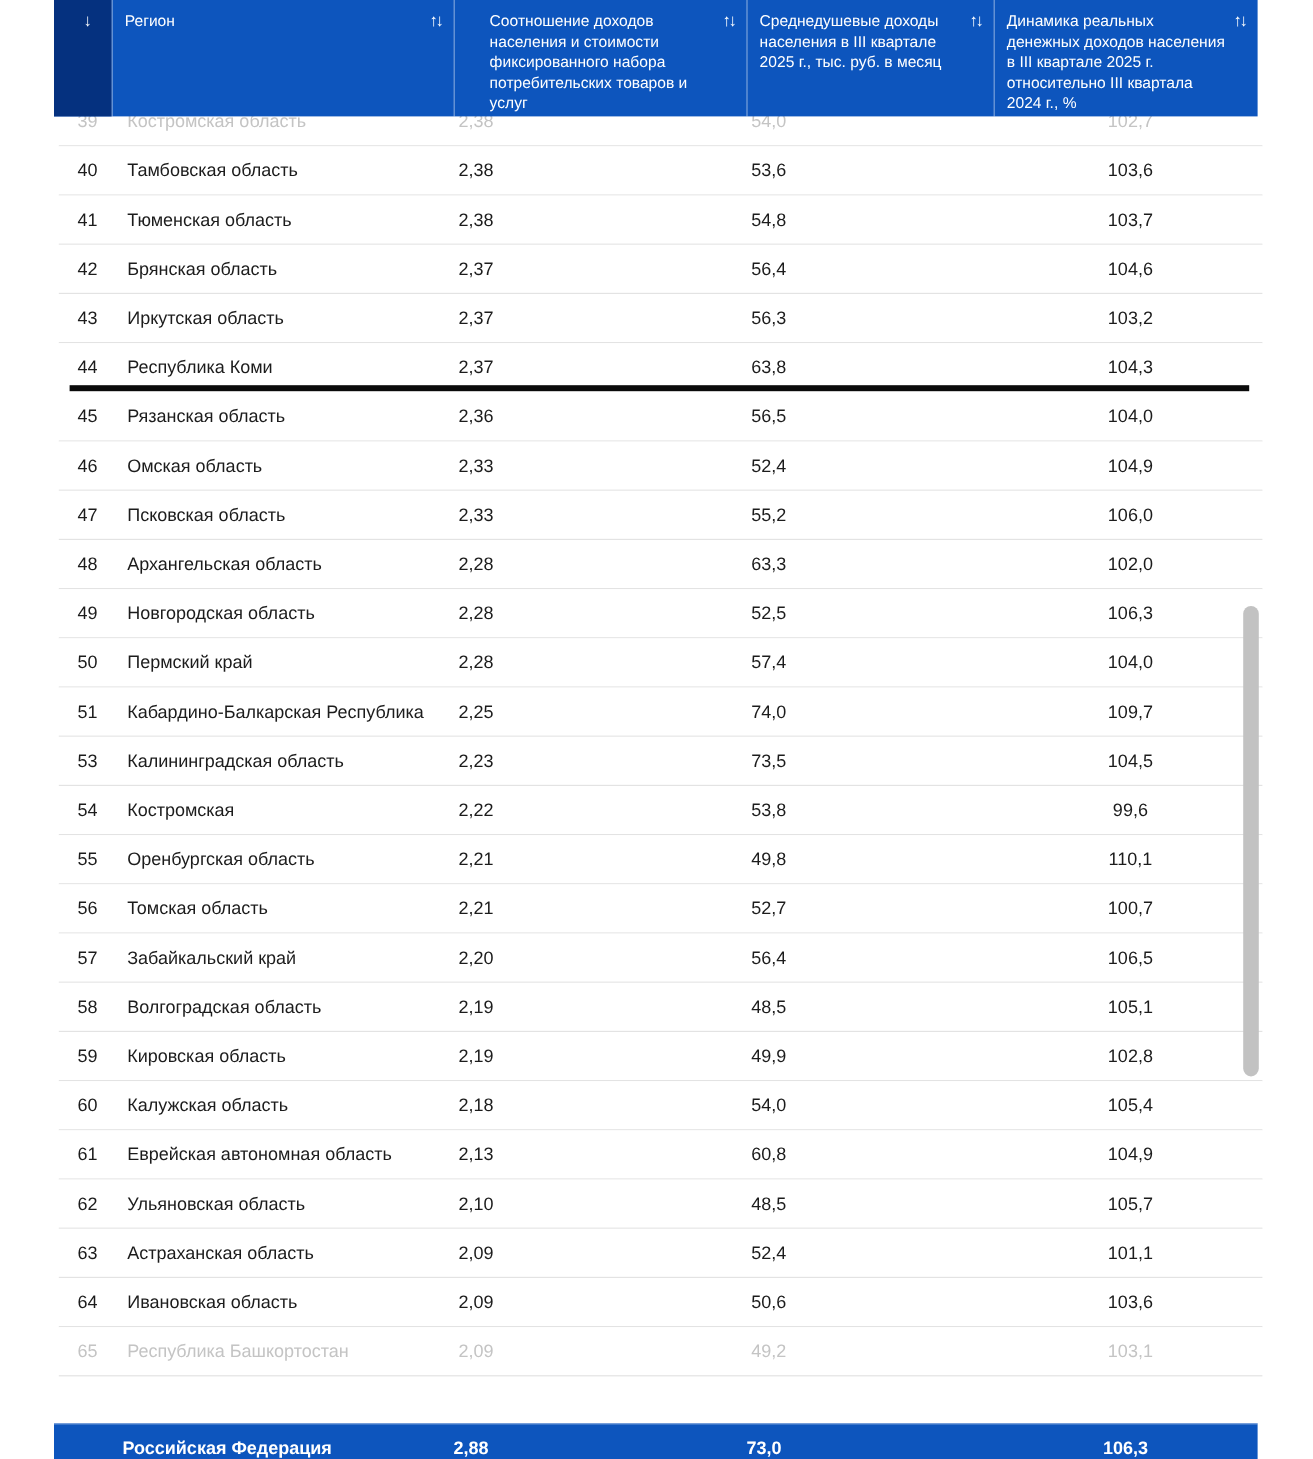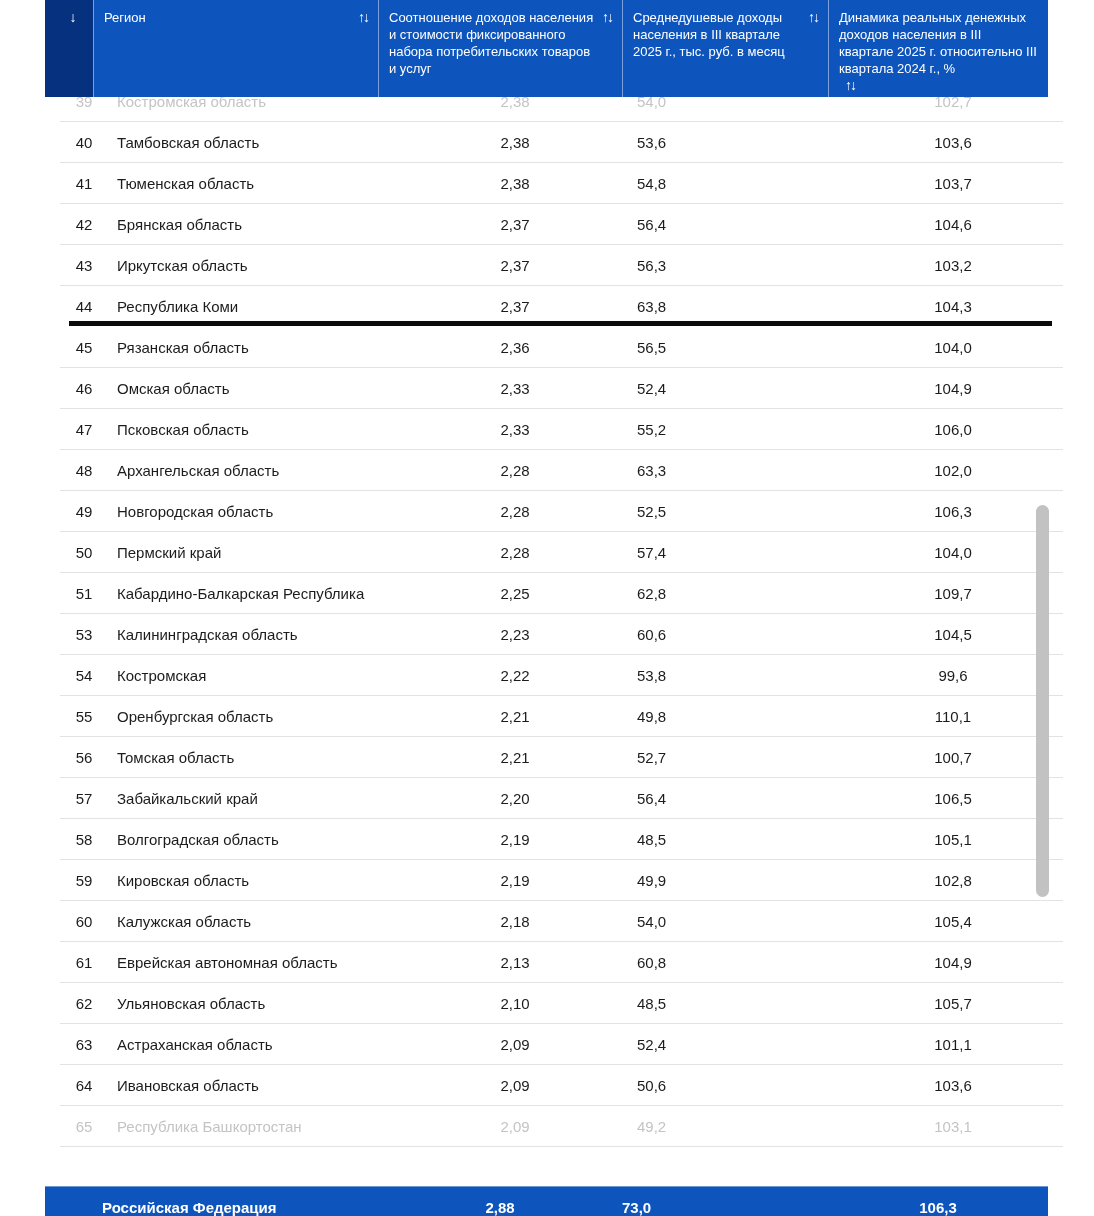--- a/index.html
+++ b/index.html
@@ -8,38 +8,38 @@
   .table{position:absolute;left:45px;top:0;width:1003px;height:1216px;}
 
   
   .thead{position:absolute;top:0;left:0;width:1003px;height:97px;display:flex;
          background:var(--header_bg);z-index:3;}
   .th{box-sizing:border-box;padding:9px 10px 8px 10px;display:flex;align-items:flex-start;
       color:#fff;font-size:13px;line-height:17px;}
   .th + .th{border-left:1px solid rgba(255,255,255,.45);}
   .th:nth-child(1){width:48px;justify-content:center;background:var(--header_dark_bg);}
   .th:nth-child(2){width:285px;}
-  .th:nth-child(3){width:244px;padding-left:10px;}
+  .th:nth-child(3){width:244px;padding-left:29px;}
   .th:nth-child(4){width:206px;justify-content:flex-end;}
-  .th:nth-child(5){width:220px;flex-direction:column;}
+  .th:nth-child(5){width:220px;}
   .th-label{flex:1;}
   .sort-icon{font-size:14px;letter-spacing:-2px;white-space:nowrap;margin-left:6px;cursor:pointer;}
 
   
-  .tbody{position:absolute;top:81px;left:15px;width:1003px;z-index:1;}
+  .tbody{position:absolute;top:81px;left:4px;width:1003px;z-index:1;}
   .row{position:relative;display:flex;height:41px;align-items:center;box-sizing:border-box;
        border-bottom:1px solid var(--row_border);font-size:15px;color:var(--text);background:#fff;}
   .row.faded{color:var(--faded_text);}
   .row.divider-after{border-bottom-color:transparent;}
   .row.divider-after::after{content:"";position:absolute;left:9px;right:11px;bottom:0;height:5px;
        background:var(--divider);}
   .td{box-sizing:border-box;}
   .td-rank{width:48px;text-align:center;}
   .td-region{width:285px;padding-left:9px;}
-  .td-ratio{width:244px;text-align:center;}
+  .td-ratio{width:244px;}
   .td-income{width:206px;}
   .td-dynamics{width:220px;text-align:center;}
 
   
   .tfoot{position:absolute;top:1186px;left:0;width:1003px;height:41px;display:flex;align-items:center;
          background:var(--footer_bg);z-index:4;color:#fff;font-weight:bold;font-size:15px;
          border-top:1px solid rgba(255,255,255,.4);box-sizing:border-box;}
 
   
   .scrollbar-thumb{position:absolute;left:991px;top:505px;width:13px;height:392px;border-radius:7px;
@@ -155,28 +155,28 @@
           <div class="td td-rank">50</div>
           <div class="td td-region">Пермский край</div>
           <div class="td td-ratio">2,28</div>
           <div class="td td-income">57,4</div>
           <div class="td td-dynamics">104,0</div>
         </div>
         <div class="row">
           <div class="td td-rank">51</div>
           <div class="td td-region">Кабардино-Балкарская Республика</div>
           <div class="td td-ratio">2,25</div>
-          <div class="td td-income">62,8</div>
+          <div class="td td-income">74,0</div>
           <div class="td td-dynamics">109,7</div>
         </div>
         <div class="row">
           <div class="td td-rank">53</div>
           <div class="td td-region">Калининградская область</div>
           <div class="td td-ratio">2,23</div>
-          <div class="td td-income">60,6</div>
+          <div class="td td-income">73,5</div>
           <div class="td td-dynamics">104,5</div>
         </div>
         <div class="row">
           <div class="td td-rank">54</div>
           <div class="td td-region">Костромская</div>
           <div class="td td-ratio">2,22</div>
           <div class="td td-income">53,8</div>
           <div class="td td-dynamics">99,6</div>
         </div>
         <div class="row">

